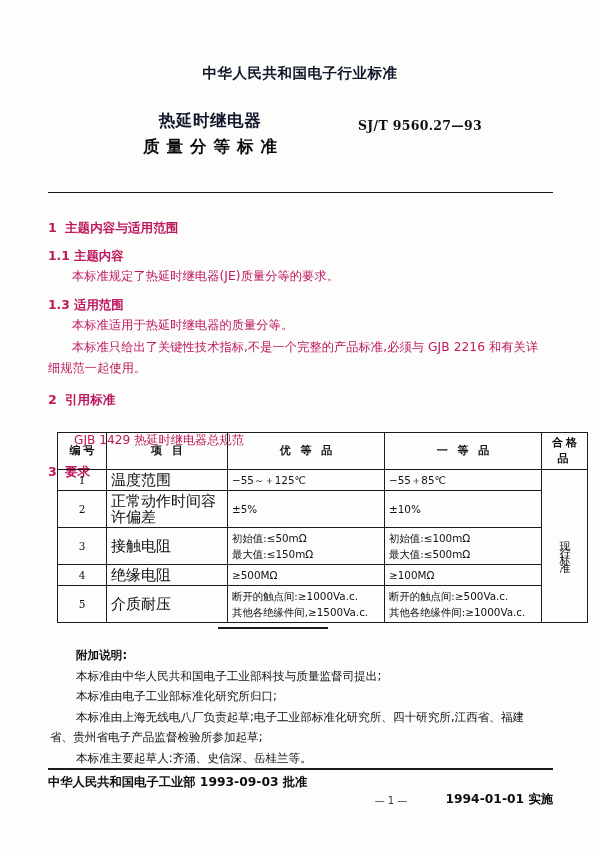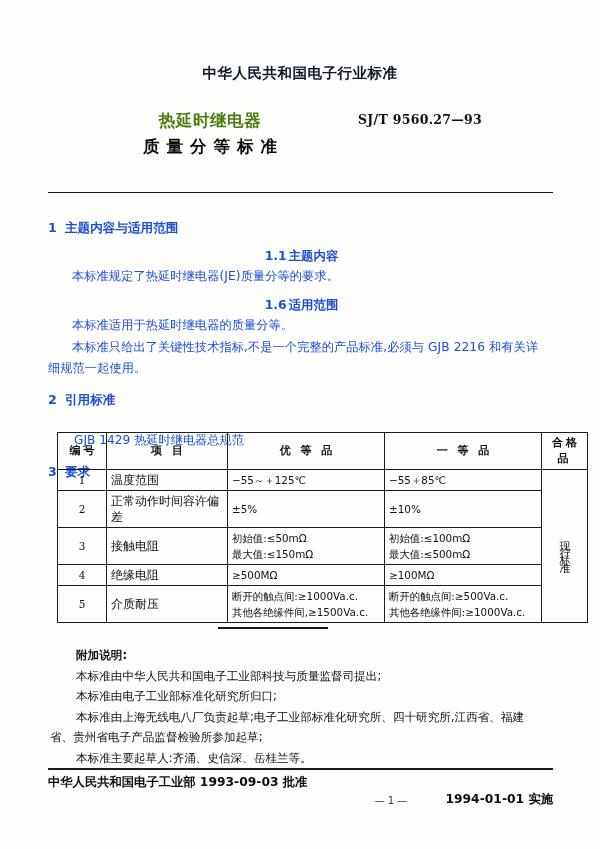--- a/index.html
+++ b/index.html
@@ -42,38 +42,38 @@
   }
   .title-main {
     position: absolute;
     left: 0;
     top: 0;
     width: 420px;
     text-align: center;
     font-size: 16.5px;
     font-weight: 700;
     letter-spacing: 0.6px;
-    color: #4d7c0f;
+    color: #0f172a;
   }
   .title-sub {
     position: absolute;
     left: 0;
     top: 26px;
     width: 420px;
     text-align: center;
     font-size: 16.5px;
     font-weight: 700;
     letter-spacing: 7px;
     text-indent: 7px;
     color: #0a0a0a;
   }
   .std-number {
     position: absolute;
     left: 358px;
-    top: 2px;
+    top: 8px;
     font-family: "DejaVu Serif", "Liberation Serif", serif;
     font-size: 12.5px;
     font-weight: 700;
     letter-spacing: 0.3px;
     color: #101010;
   }
 
   .rule-top {
     position: absolute;
     left: 48px;
@@ -84,33 +84,32 @@
   }
 
   
   .body-zone {
     position: absolute;
     left: 48px;
     top: 208px;
     width: 505px;
     font-size: 12.2px;
     line-height: 21.5px;
-    color: #1d4ed8;
+    color: #be185d;
   }
   .h2 {
     font-weight: 700;
     font-size: 12.6px;
     margin-top: 9px;
   }
   .h2 .num { display: inline-block; min-width: 17px; }
   .h3 {
     font-weight: 700;
     font-size: 12.4px;
     margin-top: 6px;
-    text-align: center;
   }
   .h3 .num { display: inline-block; min-width: 26px; }
   .para {
     text-indent: 24px;
     font-size: 12.2px;
     letter-spacing: 0.1px;
   }
   .para.cont { text-indent: 0; }
   .ref-line {
     margin-top: 20px;
@@ -158,21 +157,21 @@
   th.c-a, td.c-a { width: 148px; }
   th.c-b, td.c-b { width: 148px; }
   th.c-ok, td.c-ok {
     width: 37px;
     text-align: center;
     letter-spacing: 0;
     text-indent: 0;
     margin-top: 44px;
   }
   td.c-no { font-family: "DejaVu Serif", "Liberation Serif", serif; font-size: 10.5px; }
-  td.c-item { padding-left: 6px; font-size: 12px; }
+  td.c-item { padding-left: 6px; font-size: 15px; }
   td.c-a, td.c-b { padding-left: 5px; font-size: 10.4px; }
   .cell-line { display: block; white-space: nowrap; }
   .vert-ok {
     writing-mode: vertical-rl;
     text-orientation: upright;
     letter-spacing: 7px;
     font-size: 11px;
     line-height: 1;
     margin: 0 auto;
     height: 92px;
@@ -262,21 +261,21 @@
     <div class="h2">
       <span class="num">1</span><span>主题内容与适用范围</span>
     </div>
 
     <div class="h3">
       <span class="num">1.1</span><span>主题内容</span>
     </div>
     <div class="para">本标准规定了热延时继电器(JE)质量分等的要求。</div>
 
     <div class="h3">
-      <span class="num">1.6</span><span>适用范围</span>
+      <span class="num">1.3</span><span>适用范围</span>
     </div>
     <div class="para">本标准适用于热延时继电器的质量分等。</div>
     <div class="para">本标准只给出了关键性技术指标,不是一个完整的产品标准,必须与 GJB 2216 和有关详</div>
     <div class="para cont">细规范一起使用。</div>
 
     <div class="h2">
       <span class="num">2</span><span>引用标准</span>
     </div>
     <div class="ref-line">GJB 1429    热延时继电器总规范</div>
 

